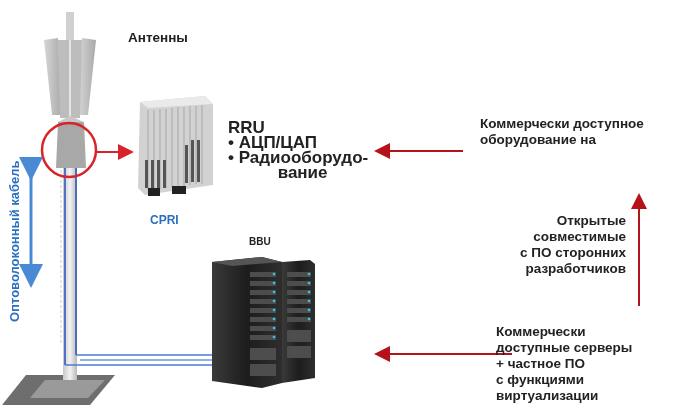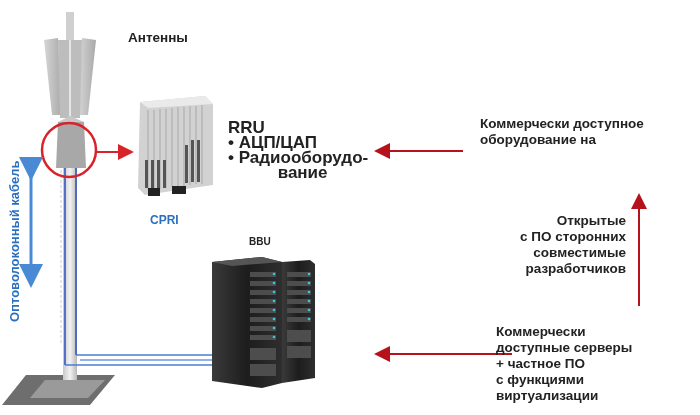--- a/index.html
+++ b/index.html
@@ -164,22 +164,22 @@
 
 <div class="abs lbl blue" style="left:7px;top:322px;transform:rotate(-90deg);transform-origin:0 0;white-space:nowrap;font-size:13px;">Оптоволоконный кабель</div>
 
 <div class="abs rtext" style="left:480px;top:116px;width:210px;">
   <div>Коммерчески доступное</div>
   <div>оборудование на</div>
 </div>
 
 <div class="abs rtext" style="left:496px;top:213px;width:130px;text-align:right;">
   <div>Открытые</div>
+  <div>совместимые</div>
   <div>с ПО сторонних</div>
-  <div>совместимые</div>
   <div>разработчиков</div>
 </div>
 
 <div class="abs rtext" style="left:496px;top:324px;width:170px;">
   <div>Коммерчески</div>
   <div>доступные серверы</div>
   <div>+ частное ПО</div>
   <div>с функциями</div>
   <div>виртуализации</div>
 </div>

